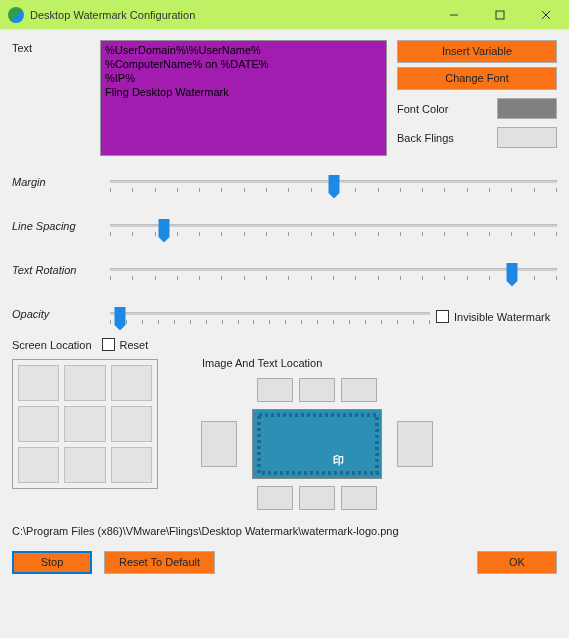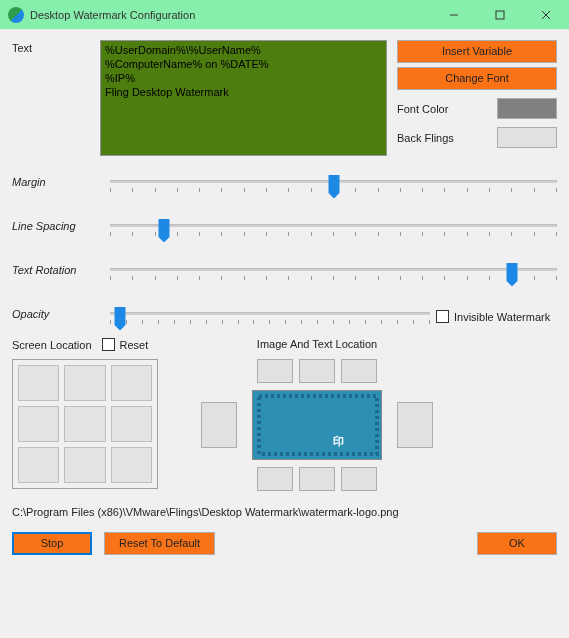--- a/index.html
+++ b/index.html
@@ -1,27 +1,27 @@
 <!DOCTYPE html>
 <html><head>
 <meta charset="utf-8">
 <style>
 * { box-sizing: border-box; margin: 0; padding: 0; font-family: "Segoe UI", Tahoma, sans-serif; font-size: 11px; }
 body { background: #f0f0f0; width: 569px; height: 638px; overflow: hidden; }
 
-.titlebar { height: 30px; background: #86efac; display: flex; align-items: center; padding-left: 8px; border-bottom: 1px solid #e8e8e8; }
+.titlebar { height: 30px; background: #bef264; display: flex; align-items: center; padding-left: 8px; border-bottom: 1px solid #e8e8e8; }
 .titlebar .icon { width: 16px; height: 16px; border-radius: 50%; background: linear-gradient(135deg,#2e9e4a 50%,#1e88e5 50%); margin-right: 6px; }
 .titlebar .title { flex: 1; color: #333; }
 .titlebar .wbtn { width: 46px; height: 30px; display: flex; align-items: center; justify-content: center; color: #666; }
 
 .content { padding: 10px 12px 8px 12px; }
 
 .toprow { display: flex; gap: 10px; margin-bottom: 18px; }
 .label-col { width: 78px; padding-top: 2px; color: #222; }
-.textarea { flex: 1; height: 116px; border: 1px solid #949494; background: #4d7c0f; padding: 2px 4px; font-size: 11px; resize: none; outline: none; overflow-y: scroll; line-height: 14px; white-space: pre; }
+.textarea { flex: 1; height: 116px; border: 1px solid #949494; background: #a21caf; padding: 2px 4px; font-size: 11px; resize: none; outline: none; overflow-y: scroll; line-height: 14px; white-space: pre; }
 .rightcol { width: 160px; display: flex; flex-direction: column; gap: 4px; }
 .btn { height: 23px; border: 1px solid #adadad; background: #f97316; color: #222; cursor: default; text-align: center; line-height: 21px; }
 .colorrow { display: flex; align-items: center; gap: 22px; margin-top: 4px; }
 .colorrow .cl { flex: 1; color: #222; }
 .swatch { width: 60px; height: 21px; border: 1px solid #adadad; }
 
 .sliderrow { display: flex; align-items: flex-start; margin-bottom: 18px; }
 .sliderrow .sl-lbl { width: 98px; padding-top: 2px; color: #222; font-style: italic; }
 .slider-wrap { flex: 1; position: relative; height: 26px; }
 .track { position: absolute; left: 0; right: 0; top: 6px; height: 3px; background: #cfcfcf; border-top: 1px solid #bdbdbd; }
@@ -35,21 +35,21 @@
 
 .locrow { display: flex; gap: 44px; margin-top: -4px; }
 .locblk { }
 .lochdr { display: flex; align-items: center; gap: 10px; margin-bottom: 8px; }
 .lochdr .t { color: #222; }
 
 .locgrid { width: 146px; border: 1px solid #a0a0a0; padding: 5px; display: grid; grid-template-columns: repeat(3,1fr); grid-template-rows: repeat(3,1fr); gap: 5px; height: 130px; }
 .locgrid .cell { background: #e3e3e3; border: 1px solid #bfbfbf; }
 
 .imgtxt { width: 230px; }
-.imgtxt-hdr { text-align: center; margin-bottom: 8px; color: #222; }
+.imgtxt-hdr { margin-bottom: 8px; color: #222; margin-top: 19px; }
 .imgtxt-grid { display: grid; grid-template-columns: 34px 1fr 34px; grid-template-rows: 26px 70px 26px; gap: 6px; align-items: center; justify-items: center; }
 .sbtn { width: 36px; height: 24px; border: 1px solid #adadad; background: #e1e1e1; }
 .preview { width: 130px; height: 70px; border: 1px solid #888; background: #fff; display: flex; align-items: center; justify-content: center; overflow: hidden; }
 
 .path { margin-top: 14px; color: #222; }
 
 .btnrow { margin-top: 14px; display: flex; gap: 12px; }
 .btnrow .btn { width: 80px; }
 .btn.blue { border: 2px solid #0078d7; line-height: 19px; }
 .btnrow .wide { width: 111px; }

